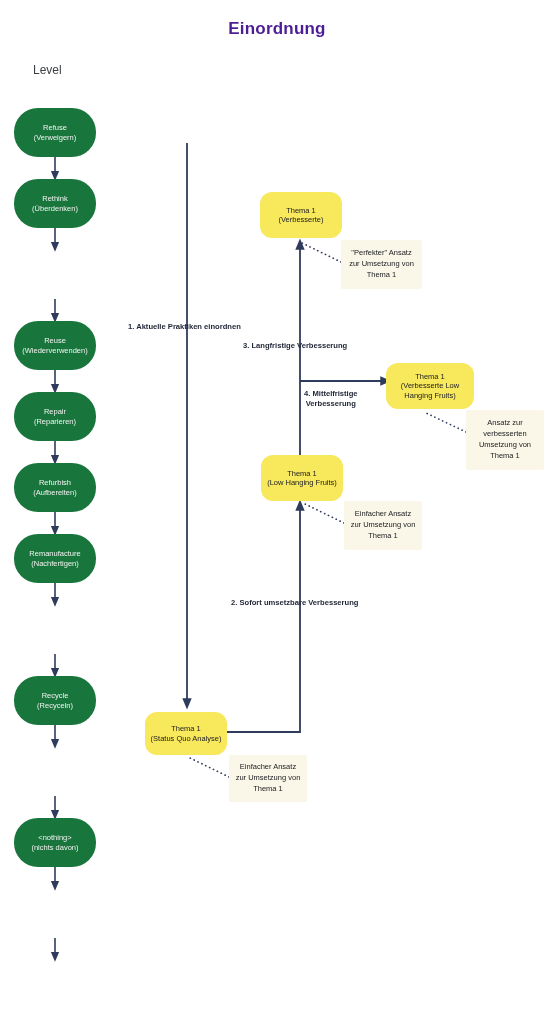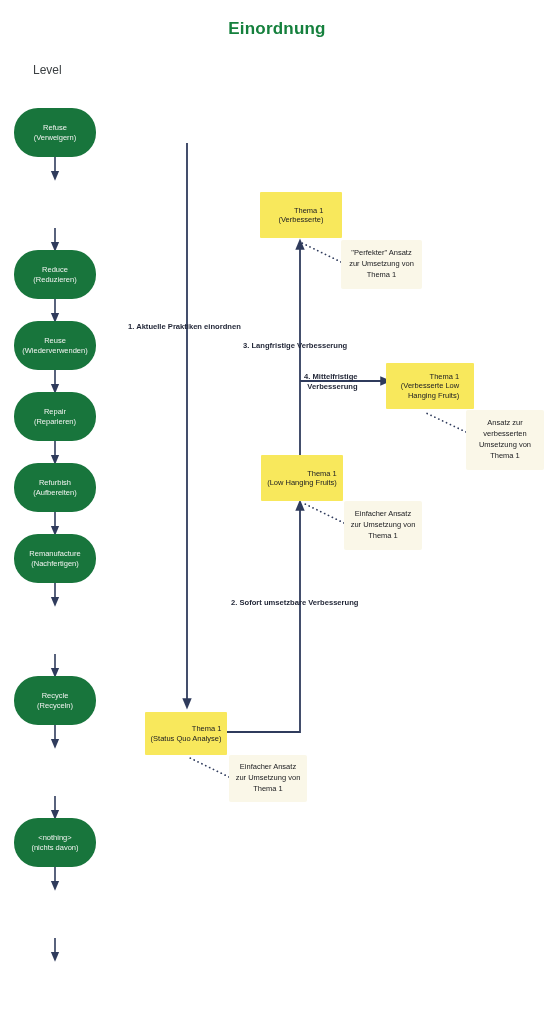--- a/index.html
+++ b/index.html
@@ -31,21 +31,21 @@
 
   .title {
     position: absolute;
     left: 0;
     top: 19px;
     width: 554px;
     text-align: center;
     font-size: 17px;
     font-weight: bold;
     letter-spacing: 0.2px;
-    color: #15803d;
+    color: #4c1d95;
   }
   .level-heading {
     position: absolute;
     left: 33px;
     top: 63px;
     font-size: 12px;
     font-weight: normal;
     color: #3c4043;
   }
 
@@ -65,22 +65,21 @@
     height: 49px;
     background: #18753C;
     color: #f1f3f0;
     font-size: 7.5px;
     border-radius: 24px;
   }
   .node-yellow {
     background: #F8E85C;
     color: #202124;
     font-size: 7.5px;
-    border-radius: 1px;
-    text-align: right;
+    border-radius: 12px;
   }
   .note {
     position: absolute;
     box-sizing: border-box;
     background: #FAF7E8;
     color: #202124;
     font-size: 7.5px;
     line-height: 1.45;
     display: flex;
     align-items: center;
@@ -152,24 +151,24 @@
 
   <div class="title">Einordnung</div>
   <div class="level-heading">Level</div>
 
   <div class="node node-green" style="top:108px">
     <div>
       <span class="node-line">Refuse</span>
       <span class="node-line">(Verweigern)</span>
     </div>
   </div>
-  <div class="node node-green" style="top:250px">
-    <div>
-      <span class="node-line">Reduce</span>
-      <span class="node-line">(Reduzieren)</span>
+  <div class="node node-green" style="top:179px">
+    <div>
+      <span class="node-line">Rethink</span>
+      <span class="node-line">(Überdenken)</span>
     </div>
   </div>
   <div class="node node-green" style="top:321px">
     <div>
       <span class="node-line">Reuse</span>
       <span class="node-line">(Wiederverwenden)</span>
     </div>
   </div>
   <div class="node node-green" style="top:392px">
     <div>
@@ -232,16 +231,16 @@
   </div>
 
   <div class="note" style="left:341px; top:240px; width:81px; height:49px">"Perfekter" Ansatz zur Umsetzung von Thema 1</div>
   <div class="note" style="left:466px; top:410px; width:78px; height:60px">Ansatz zur verbesserten Umsetzung von Thema 1</div>
   <div class="note" style="left:344px; top:501px; width:78px; height:49px">Einfacher Ansatz zur Umsetzung von Thema 1</div>
   <div class="note" style="left:229px; top:755px; width:78px; height:47px">Einfacher Ansatz zur Umsetzung von Thema 1</div>
 
   <div class="step-label" style="left:128px; top:322px">1. Aktuelle Praktiken einordnen</div>
   <div class="step-label" style="left:231px; top:598px">2. Sofort umsetzbare Verbesserung</div>
   <div class="step-label" style="left:243px; top:341px">3. Langfristige Verbesserung</div>
-  <div class="step-label" style="left:304px; top:372px; text-align:right">4. Mittelfristige
+  <div class="step-label" style="left:304px; top:389px; text-align:center">4. Mittelfristige
 Verbesserung</div>
 
 </div>
 
 </body></html>

